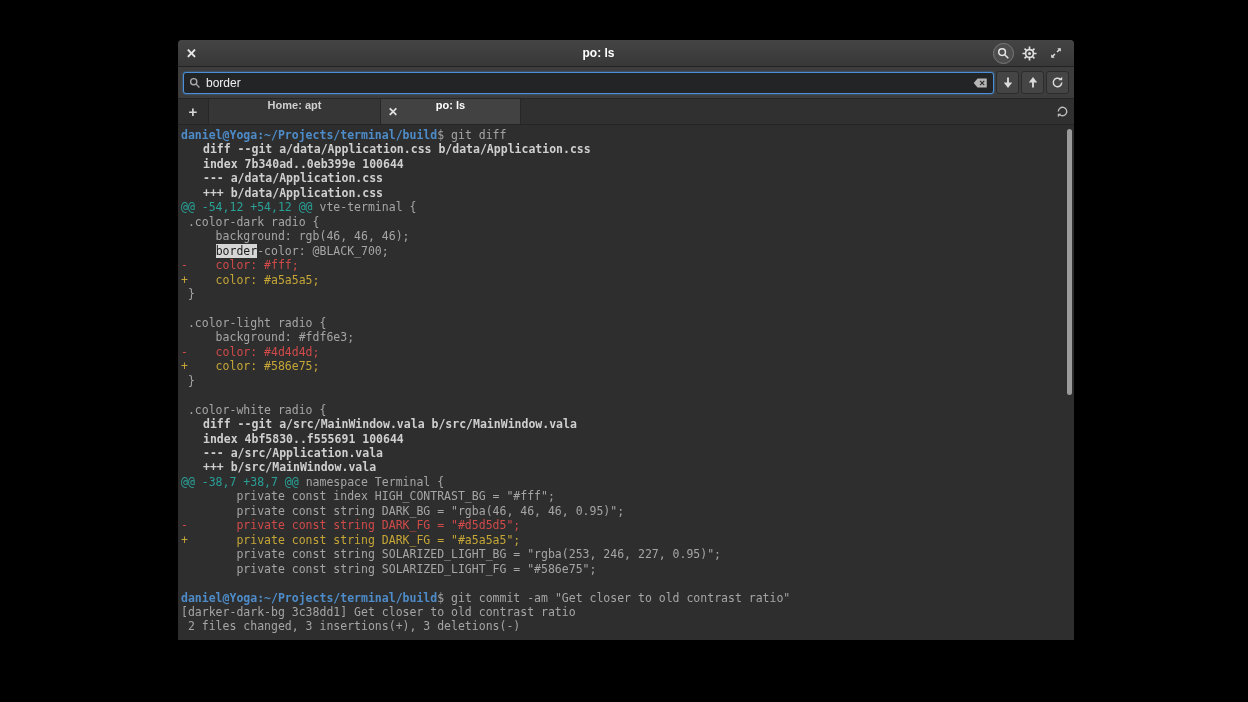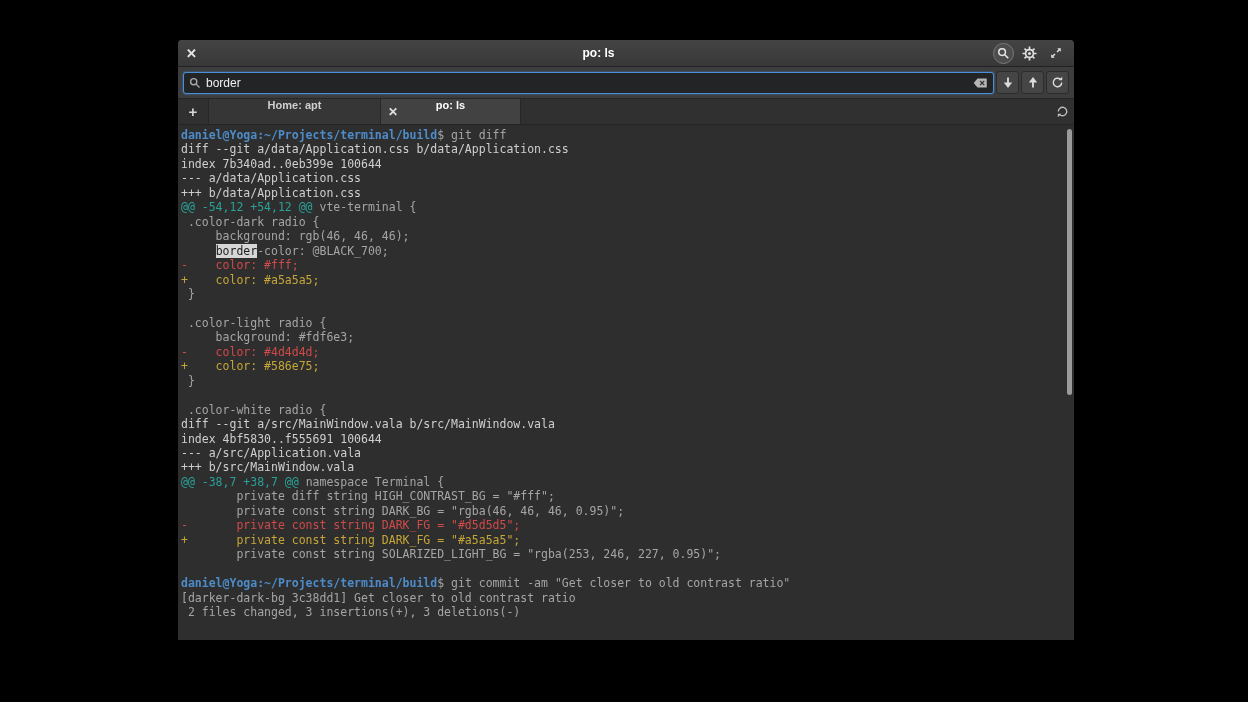--- a/index.html
+++ b/index.html
@@ -83,21 +83,21 @@
   .terminal {
     flex:1; position:relative; overflow:hidden; background:#2e2e2e;
     padding:3px 15px 0 3px;
   }
   .tline {
     white-space:pre; font-family:"DejaVu Sans Mono", monospace;
     font-size:11.5px; line-height:14.45px; min-height:14.45px; color:#a5a5a5;
   }
   .seg-fg     { color:#a5a5a5; }
   .seg-prompt { color:#4e8cc9; font-weight:bold; }
-  .seg-bold   { color:#cfcfcf; font-weight:normal; }
+  .seg-bold   { color:#cfcfcf; font-weight:bold;margin-left:22px; }
   .seg-teal   { color:#2aa198; }
   .seg-red    { color:#d14a4a; }
   .seg-yellow { color:#c5a637; }
   .seg-match  { background:#d6d6d6; color:#1d1d1d; }
   .scrollbar-thumb {
     position:absolute; right:2px; top:4px; width:5px; height:266px;
     background:#9b9b9b; border-radius:3px;
   }
   svg { display:block; }
 </style>
@@ -214,24 +214,25 @@
       <div class="tline"><span class="seg-red">-    color: #4d4d4d;</span></div>
       <div class="tline"><span class="seg-yellow">+    color: #586e75;</span></div>
       <div class="tline"><span class="seg-fg"> }</span></div>
       <div class="tline"><span class="seg-fg"> </span></div>
       <div class="tline"><span class="seg-fg"> .color-white radio {</span></div>
       <div class="tline"><span class="seg-bold">diff --git a/src/MainWindow.vala b/src/MainWindow.vala</span></div>
       <div class="tline"><span class="seg-bold">index 4bf5830..f555691 100644</span></div>
       <div class="tline"><span class="seg-bold">--- a/src/Application.vala</span></div>
       <div class="tline"><span class="seg-bold">+++ b/src/MainWindow.vala</span></div>
       <div class="tline"><span class="seg-teal">@@ -38,7 +38,7 @@</span><span class="seg-fg"> namespace Terminal {</span></div>
-      <div class="tline"><span class="seg-fg">        private diff string HIGH_CONTRAST_BG = "#fff";</span></div>
+      <div class="tline"><span class="seg-fg">        private const index HIGH_CONTRAST_BG = "#fff";</span></div>
       <div class="tline"><span class="seg-fg">        private const string DARK_BG = "rgba(46, 46, 46, 0.95)";</span></div>
       <div class="tline"><span class="seg-red">-       private const string DARK_FG = "#d5d5d5";</span></div>
       <div class="tline"><span class="seg-yellow">+       private const string DARK_FG = "#a5a5a5";</span></div>
       <div class="tline"><span class="seg-fg">        private const string SOLARIZED_LIGHT_BG = "rgba(253, 246, 227, 0.95)";</span></div>
+      <div class="tline"><span class="seg-fg">        private const string SOLARIZED_LIGHT_FG = "#586e75";</span></div>
       <div class="tline"><span class="seg-fg"> </span></div>
       <div class="tline"><span class="seg-prompt">daniel@Yoga:~/Projects/terminal/build</span><span class="seg-fg">$ git commit -am "Get closer to old contrast ratio"</span></div>
       <div class="tline"><span class="seg-fg">[darker-dark-bg 3c38dd1] Get closer to old contrast ratio</span></div>
       <div class="tline"><span class="seg-fg"> 2 files changed, 3 insertions(+), 3 deletions(-)</span></div>
     </div>
 
 </div>
 
 </body></html>

